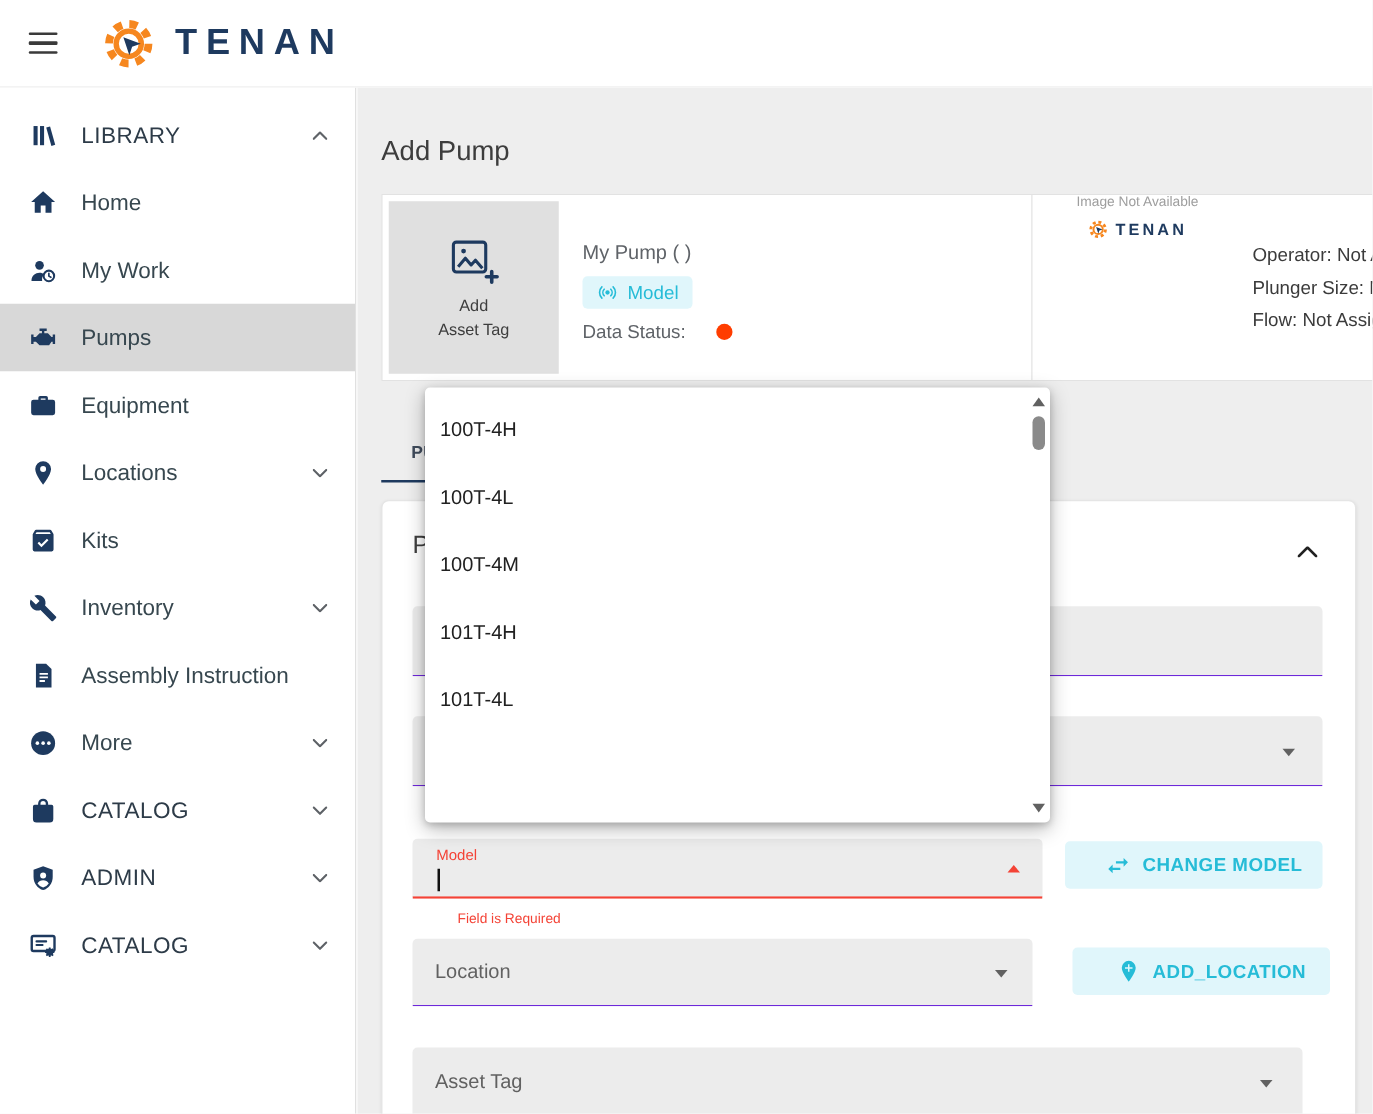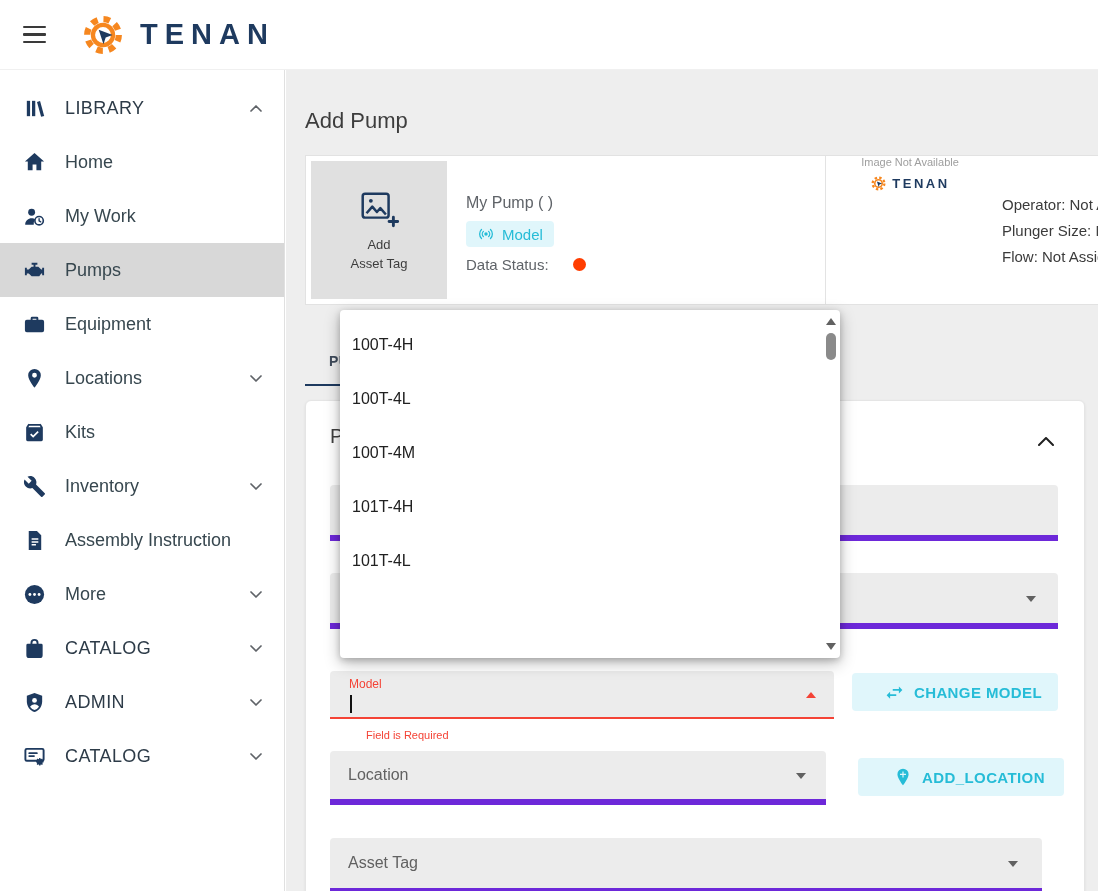--- a/index.html
+++ b/index.html
@@ -65,21 +65,21 @@
   .tab-row{position:absolute;left:19px;top:268px;height:48px;}
   .tab{display:inline-block;padding:0 24px;line-height:46px;font-size:14px;font-weight:600;
     text-transform:uppercase;letter-spacing:.3px;color:#3f4b5b;border-bottom:2px solid var(--navy);cursor:pointer;}
 
   
   .form-card{position:absolute;left:19px;top:330px;width:780px;height:565px;background:#fff;
     border:1px solid #e5e5e5;border-radius:6px;box-shadow:0 1px 3px rgba(0,0,0,.07);}
   .card-header h2{padding:24px 0 0 24px;font-size:20px;font-weight:500;color:#3f3f3f;}
   .collapse-btn{position:absolute;right:24px;top:26px;width:28px;height:28px;border:none;background:transparent;
     cursor:pointer;display:flex;align-items:center;justify-content:center;}
-  .filled-field{position:absolute;background:#ececec;border-radius:4px 4px 0 0;border-bottom:6px solid #6d28d9;cursor:pointer;text-align:center;}
+  .filled-field{position:absolute;background:#ececec;border-radius:4px 4px 0 0;border-bottom:1px solid #6d28d9;cursor:pointer;text-align:center;}
   .field-f1{left:24px;top:84px;width:728px;height:56px;}
   .field-f2{left:24px;top:172px;width:728px;height:56px;}
   .field-location{left:24px;top:350px;width:496px;height:54px;}
   .field-asset{left:24px;top:437px;width:712px;height:56px;}
   .field-label{position:absolute;left:18px;top:50%;transform:translateY(-50%);font-size:16px;color:#616161;}
   .caret-down{position:absolute;right:20px;top:50%;margin-top:-2px;width:0;height:0;
     border-left:5.5px solid transparent;border-right:5.5px solid transparent;border-top:6px solid #616161;}
   .field-f2 .caret-down{right:22px;}
   .field-asset .caret-down{right:24px;}
   .model-field{position:absolute;left:24px;top:270px;width:504px;height:48px;background:#ececec;

